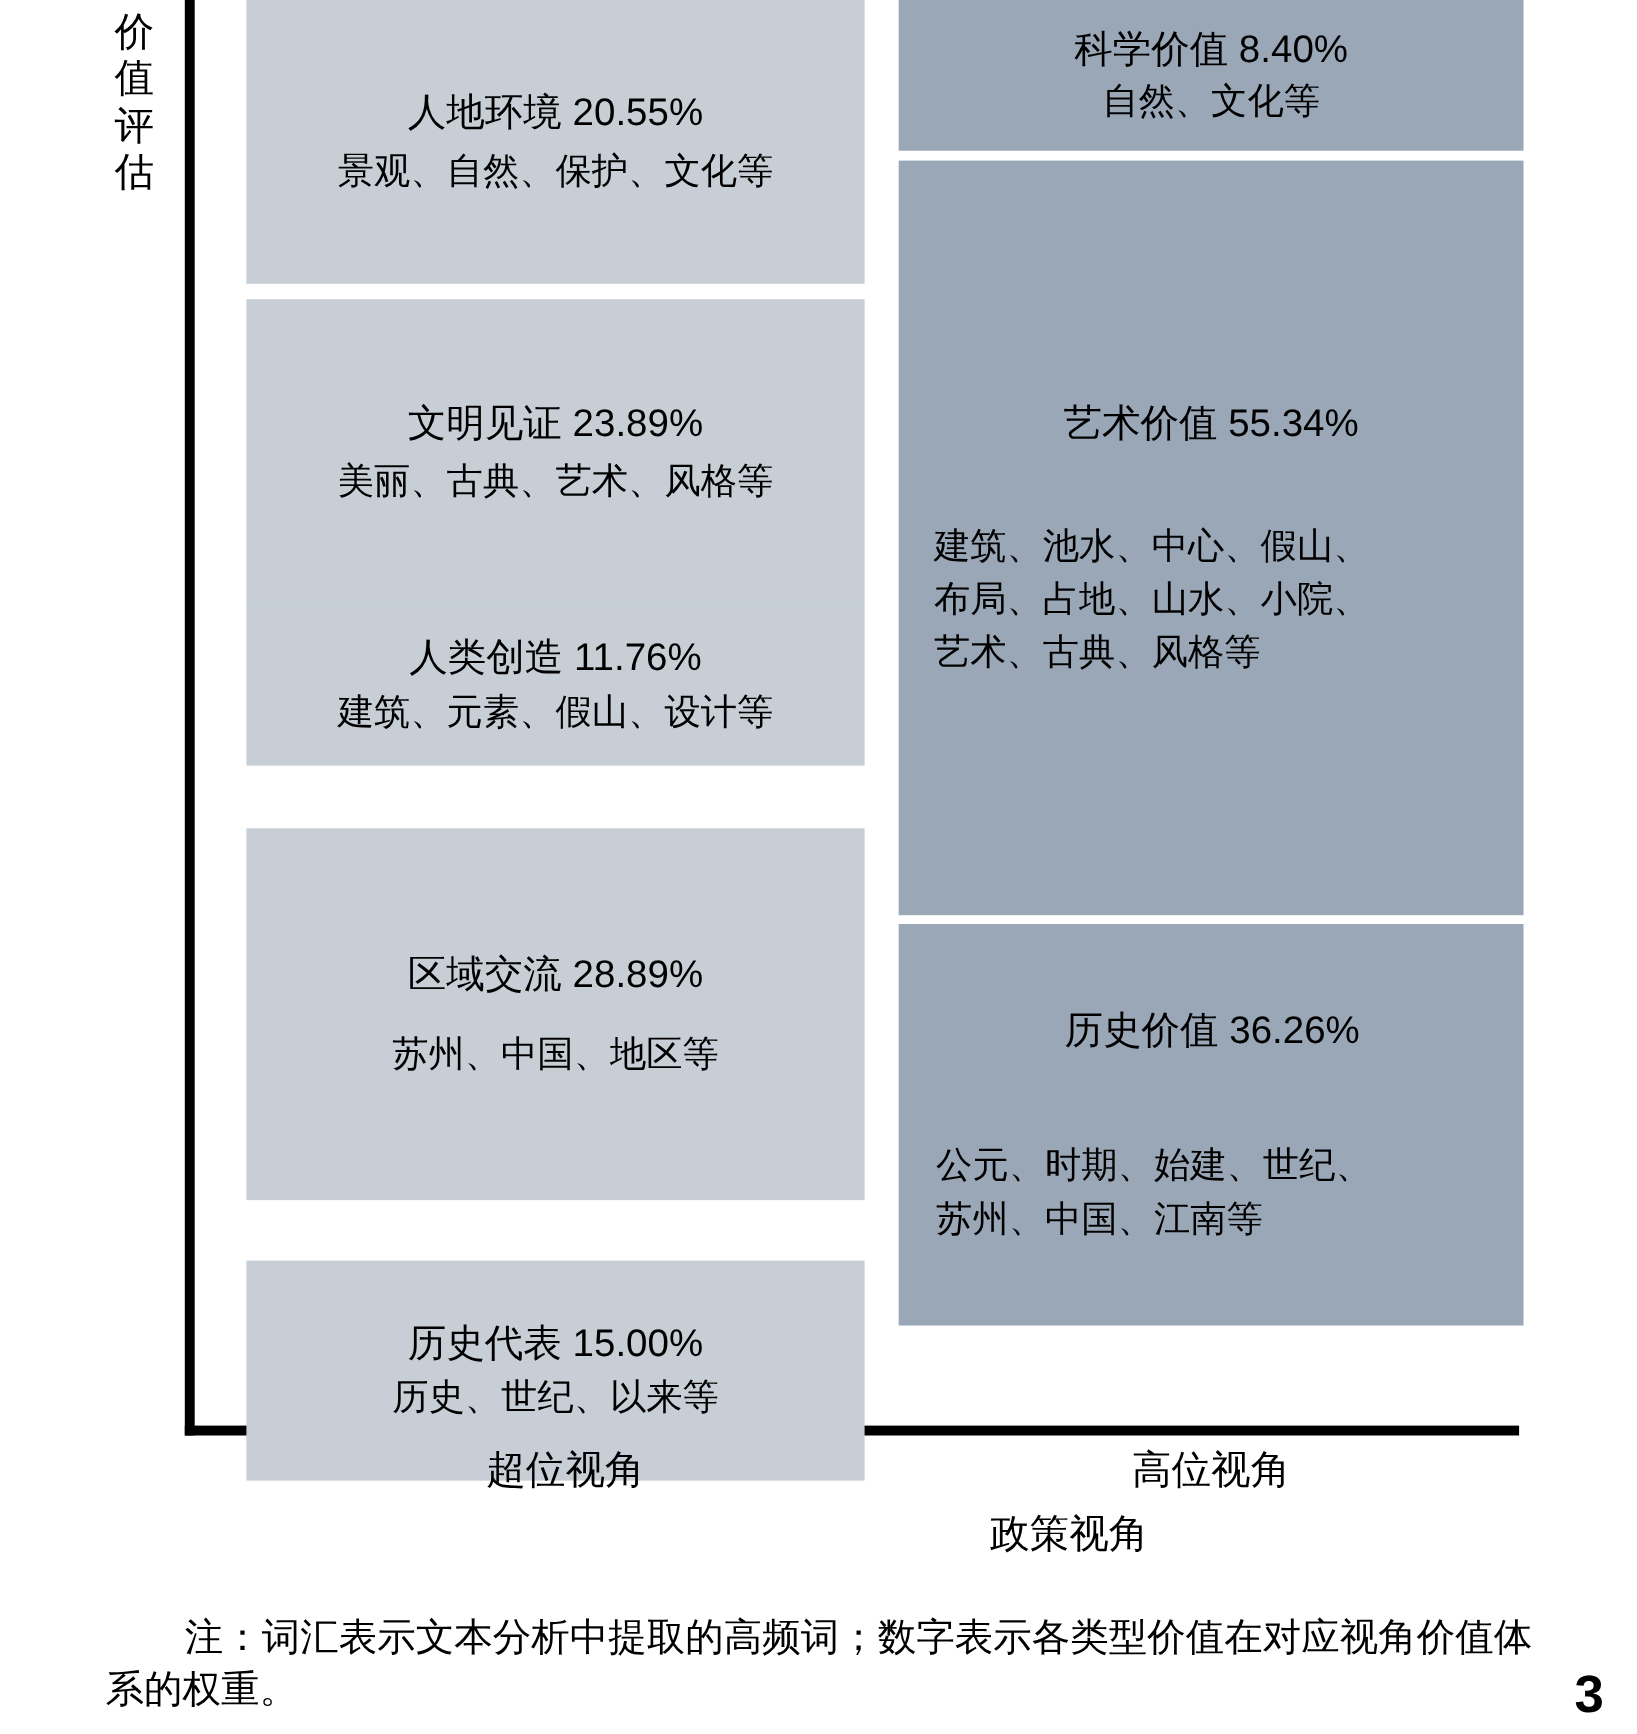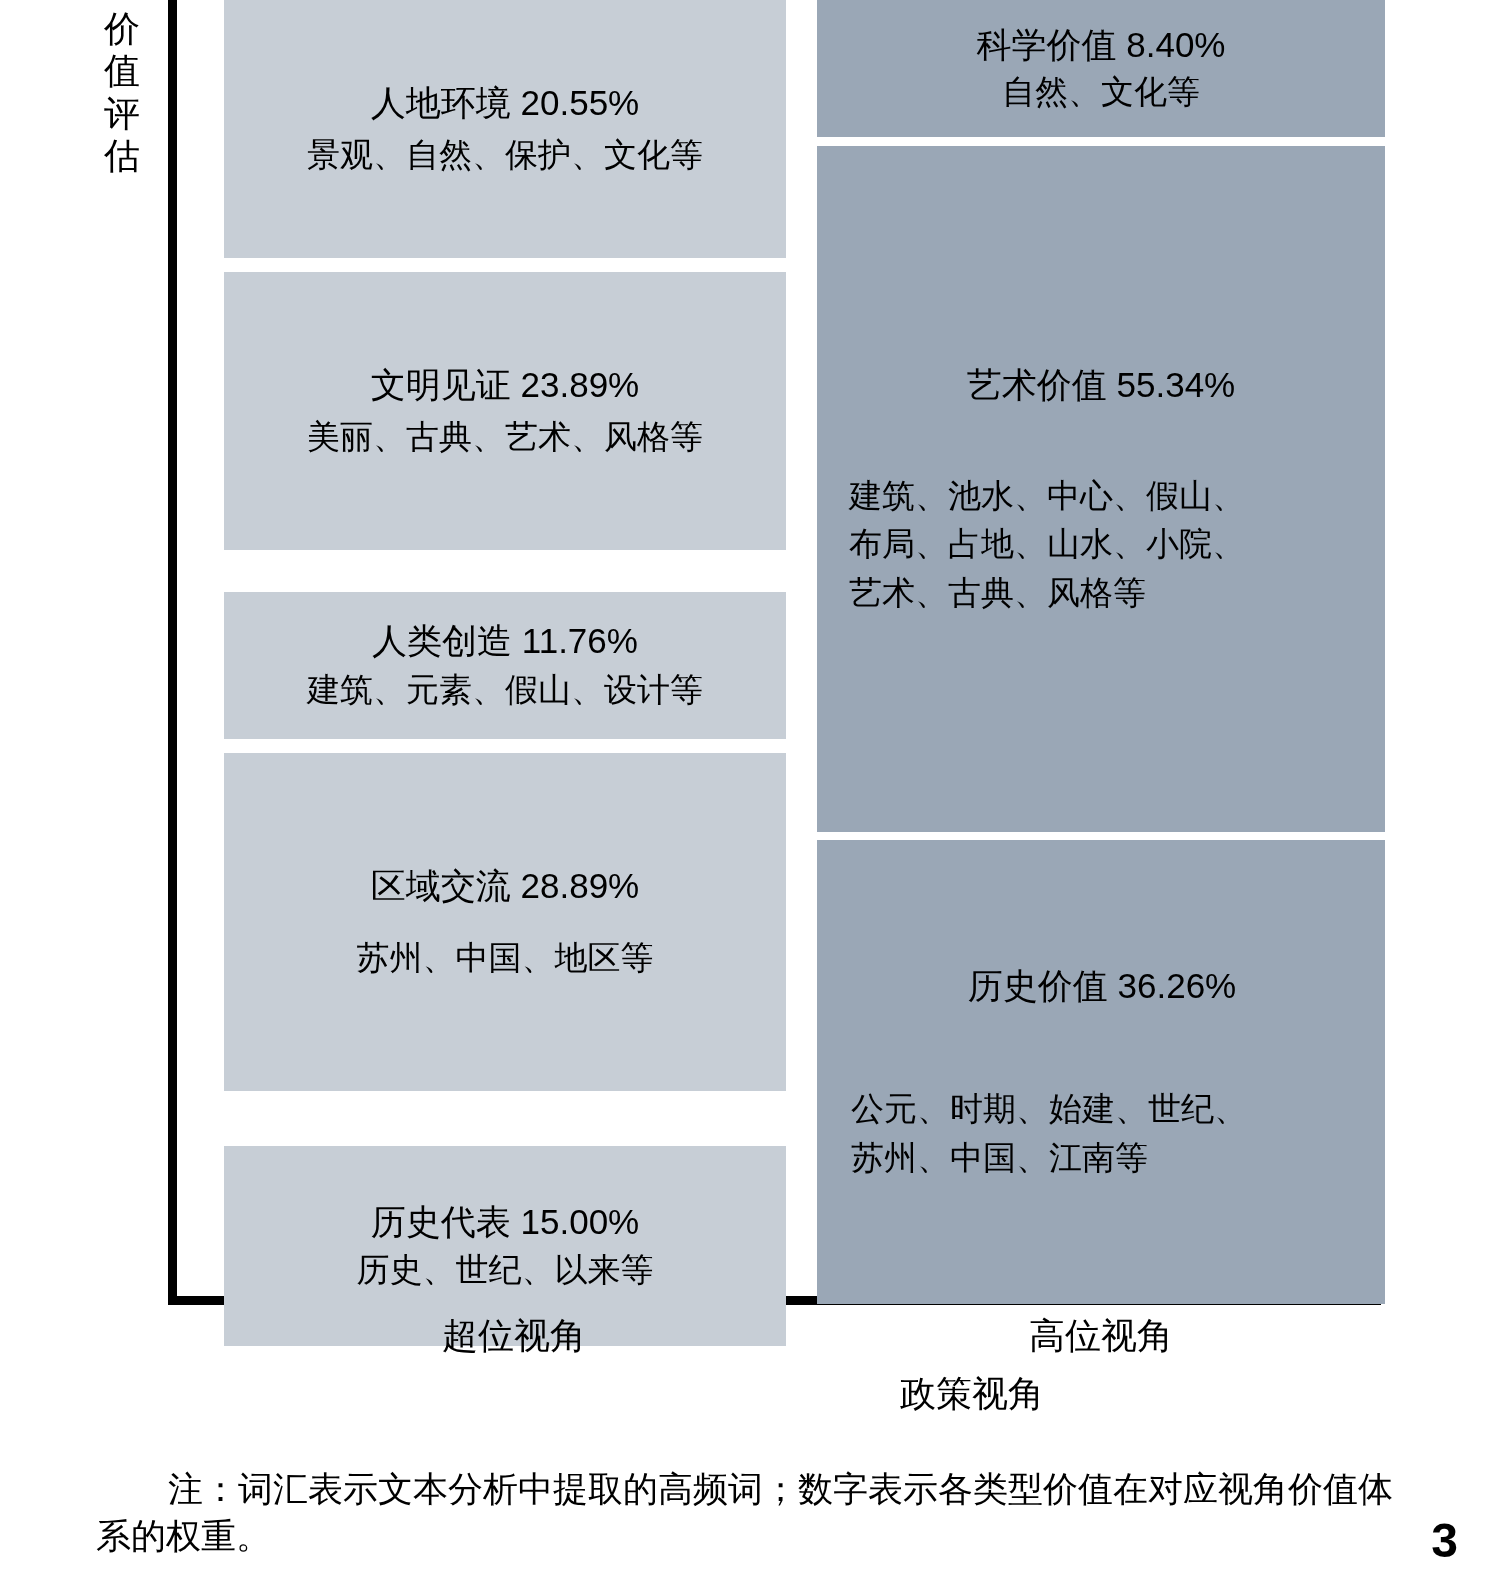--- a/index.html
+++ b/index.html
@@ -93,28 +93,28 @@
   .b-words.left-align {
     text-align: left;
     align-self: flex-start;
     padding-left: 22px;
   }
   .b-words.tight { margin-top: 6px; }
 
   
   #blk-rdh   { top: 0px;    height: 258px; }
   #blk-wmjz  { top: 272px;  height: 278px; }
-  #blk-rlcz  { top: 592px;  height: 147px; }
+  #blk-rlcz  { top: 549px;  height: 147px; }
   #blk-qyjl  { top: 753px;  height: 338px; }
   #blk-lsdb  { top: 1104px; height: 200px; margin-top: 42px; }
 
   
   #blk-kxjz  { top: 0px;    height: 137px; }
   #blk-ysjz  { top: 146px;  height: 686px; }
-  #blk-lsjz  { top: 840px;  height: 464px; padding-left: 12px; }
+  #blk-lsjz  { top: 840px;  height: 365px; padding-left: 12px; }
 
   #blk-kxjz .b-title { font-size: 35px; }
   #blk-kxjz .b-words { margin-top: 4px; }
 
   #blk-ysjz .b-title { margin-bottom: 58px; }
   #blk-lsjz .b-title { margin-bottom: 70px; }
 
   
   .x-label {
     position: absolute;

